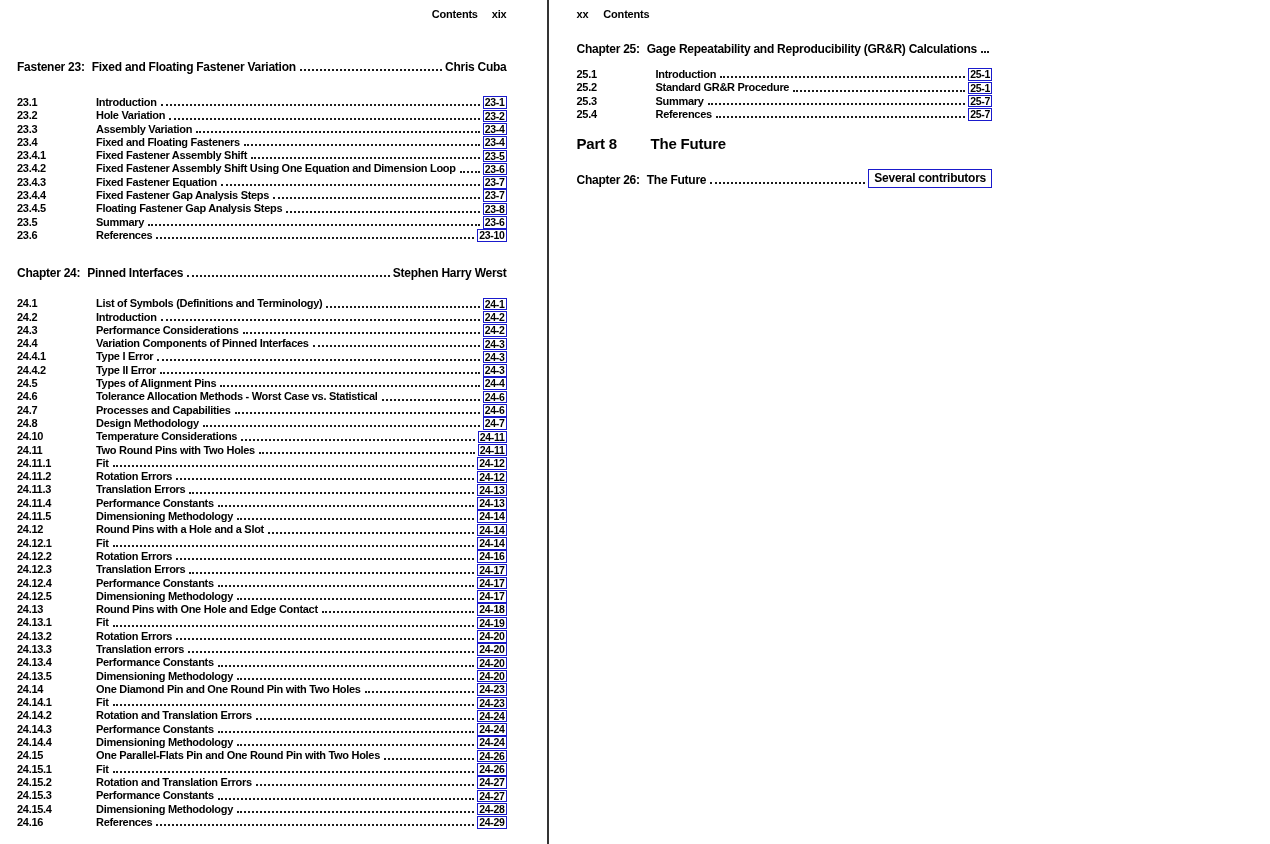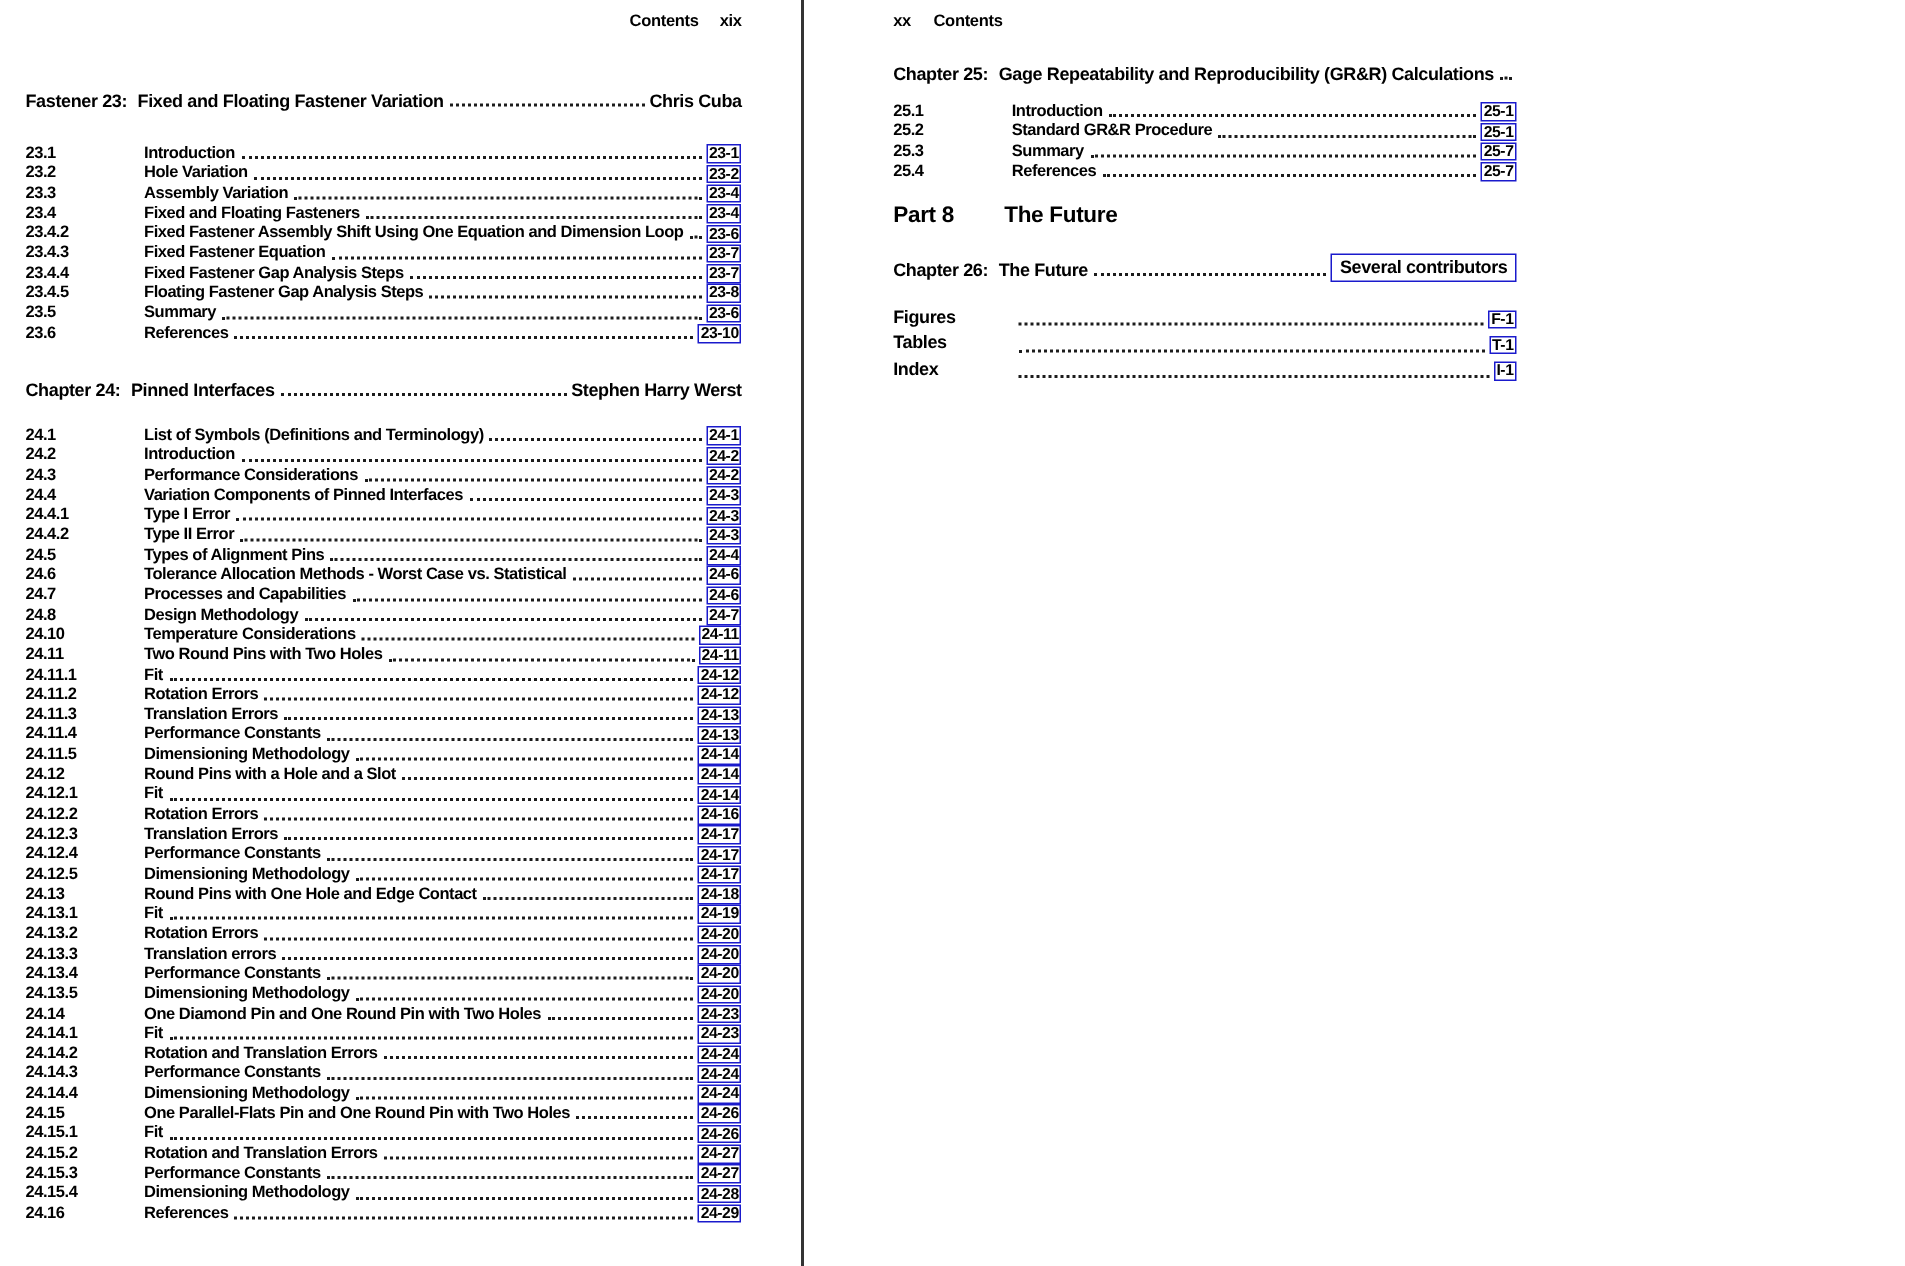--- a/index.html
+++ b/index.html
@@ -4,21 +4,21 @@
 <style>
   html,body{margin:0;padding:0;background:#fff;}
   .spread{
     width:1014px;height:844px;background:#ffffff;display:flex;
     font-family:"Liberation Sans","DejaVu Sans",sans-serif;
     color:#000;overflow:hidden;
   }
   .page{box-sizing:border-box;}
   .page-left{width:636px;padding:8px 40px 0 17px;}
   .divider{width:2px;background:#343434;height:844px;flex:none;}
-  .page-right{flex:1;padding:8px 22px 0 40px;margin-left:19px;}
+  .page-right{flex:1;padding:8px 22px 0 28px;}
 
   
   .folio{display:flex;font-size:11px;font-weight:700;line-height:13px;letter-spacing:-0.2px;}
   .folio-right{justify-content:flex-end;gap:14px;}
   .folio-left{justify-content:flex-start;gap:15px;}
 
   
   .ch-row{display:flex;font-size:12px;font-weight:700;line-height:15px;letter-spacing:-0.25px;align-items:flex-end;}
   .ch-label{white-space:nowrap;flex:none;}
   .ch-title{white-space:nowrap;flex:none;margin-left:7px;}
@@ -100,20 +100,26 @@
         <span class="dots"></span>
         <span class="plink">23-4</span>
       </div>
         <div class="toc-row">
         <span class="num">23.4</span>
         <span class="etitle">Fixed and Floating Fasteners</span>
         <span class="dots"></span>
         <span class="plink">23-4</span>
       </div>
         <div class="toc-row">
+        <span class="num">23.4.1</span>
+        <span class="etitle">Fixed Fastener Assembly Shift</span>
+        <span class="dots"></span>
+        <span class="plink">23-5</span>
+      </div>
+        <div class="toc-row">
         <span class="num">23.4.2</span>
         <span class="etitle">Fixed Fastener Assembly Shift Using One Equation and Dimension Loop</span>
         <span class="dots"></span>
         <span class="plink">23-6</span>
       </div>
         <div class="toc-row">
         <span class="num">23.4.3</span>
         <span class="etitle">Fixed Fastener Equation</span>
         <span class="dots"></span>
         <span class="plink">23-7</span>
@@ -445,33 +451,15 @@
       <span class="part-title">The Future</span>
     </div>
 
     <div class="ch-row mt-ch26">
       <span class="ch-label">Chapter 26:</span>
       <span class="ch-title">The Future</span>
       <span class="dots hdots"></span>
       <span class="ch-author boxed">Several contributors</span>
     </div>
 
-    <div class="bm-block">
-
-    <div class="bm-row">
-        <span class="bm-label">Figures</span>
-        <span class="dots"></span>
-        <span class="plink">F-1</span>
-      </div>
-        <div class="bm-row">
-        <span class="bm-label">Tables</span>
-        <span class="dots"></span>
-        <span class="plink">T-1</span>
-      </div>
-        <div class="bm-row">
-        <span class="bm-label">Index</span>
-        <span class="dots"></span>
-        <span class="plink">I-1</span>
-      </div>
-      </div>
 
   </div>
 </div>
 
 </body></html>

